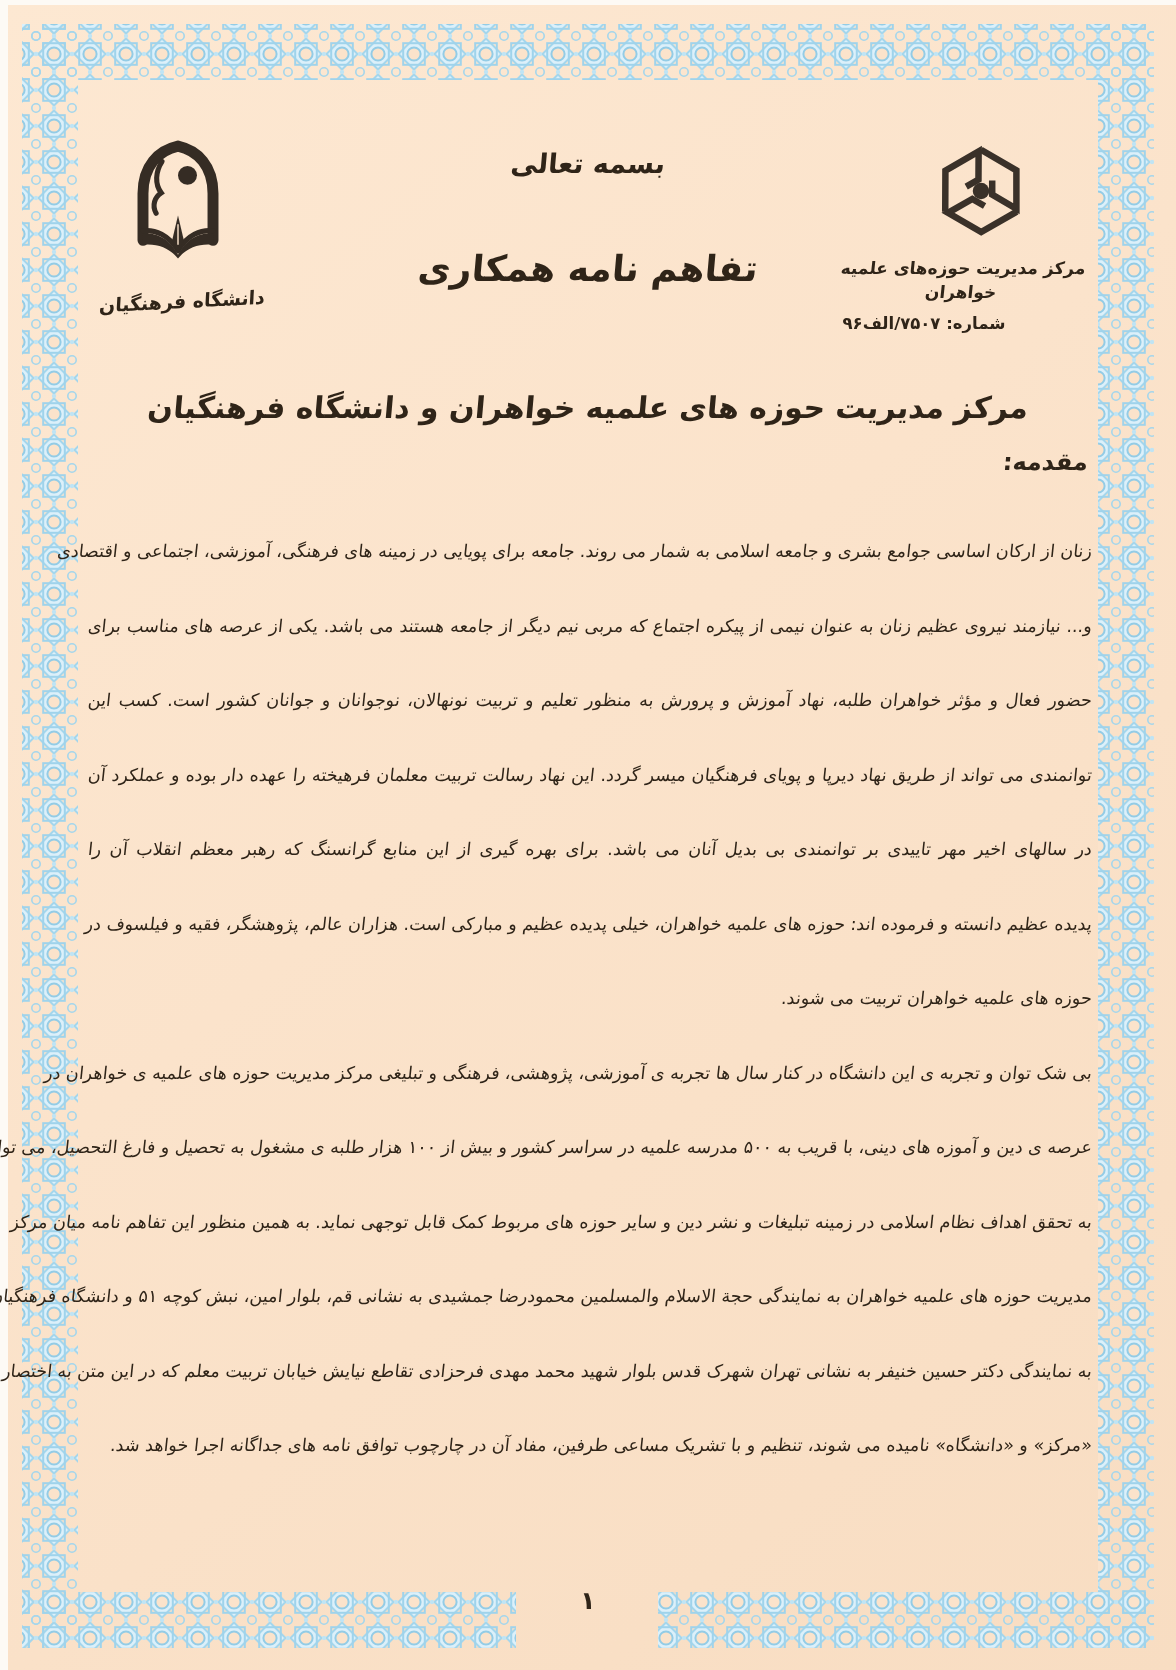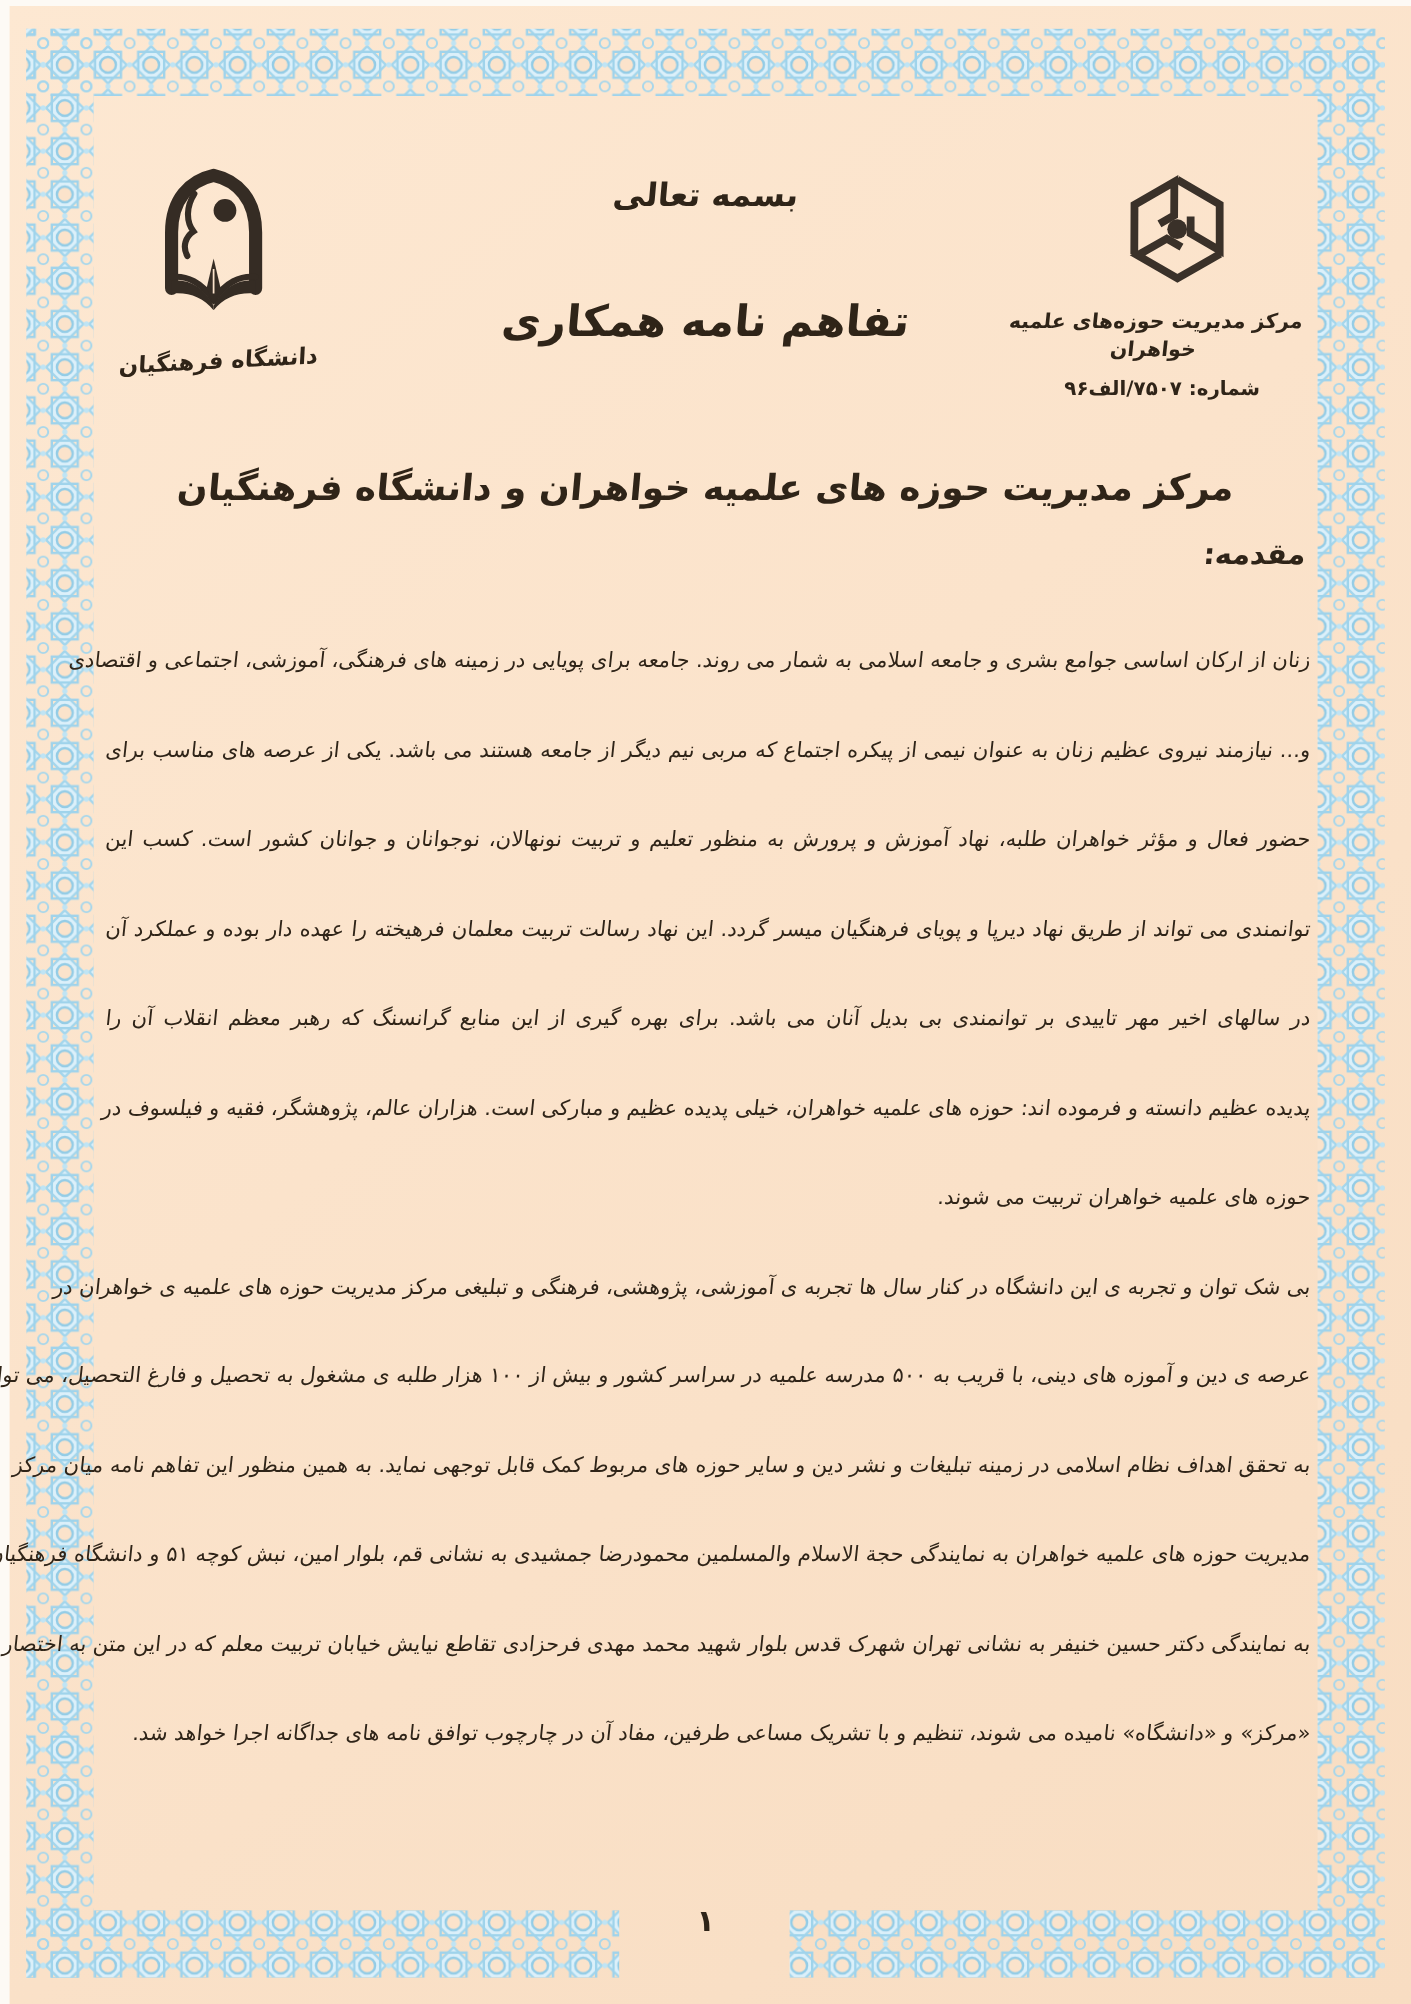--- a/index.html
+++ b/index.html
@@ -40,21 +40,21 @@
     font-size:19px;font-weight:bold;
     transform:rotate(-3deg) skewX(-6deg);
   }
   .logo-right{left:922px;top:132px;}
   .logo-right-caption{
     left:836px;top:256px;width:252px;text-align:center;
     font-size:17px;font-weight:bold;line-height:24px;
     transform:skewX(-6deg);
   }
   .ref-number{
-    left:798px;top:314px;width:252px;text-align:right;
+    left:798px;top:314px;width:252px;text-align:center;
     direction:rtl;font-size:16.5px;font-weight:bold;
   }
   .body-text{
     left:88px;right:84px;top:514px;
     direction:rtl;
     font-size:17.5px;
   }
   .bl{
     display:block;height:74.5px;line-height:74.5px;
     white-space:nowrap;

